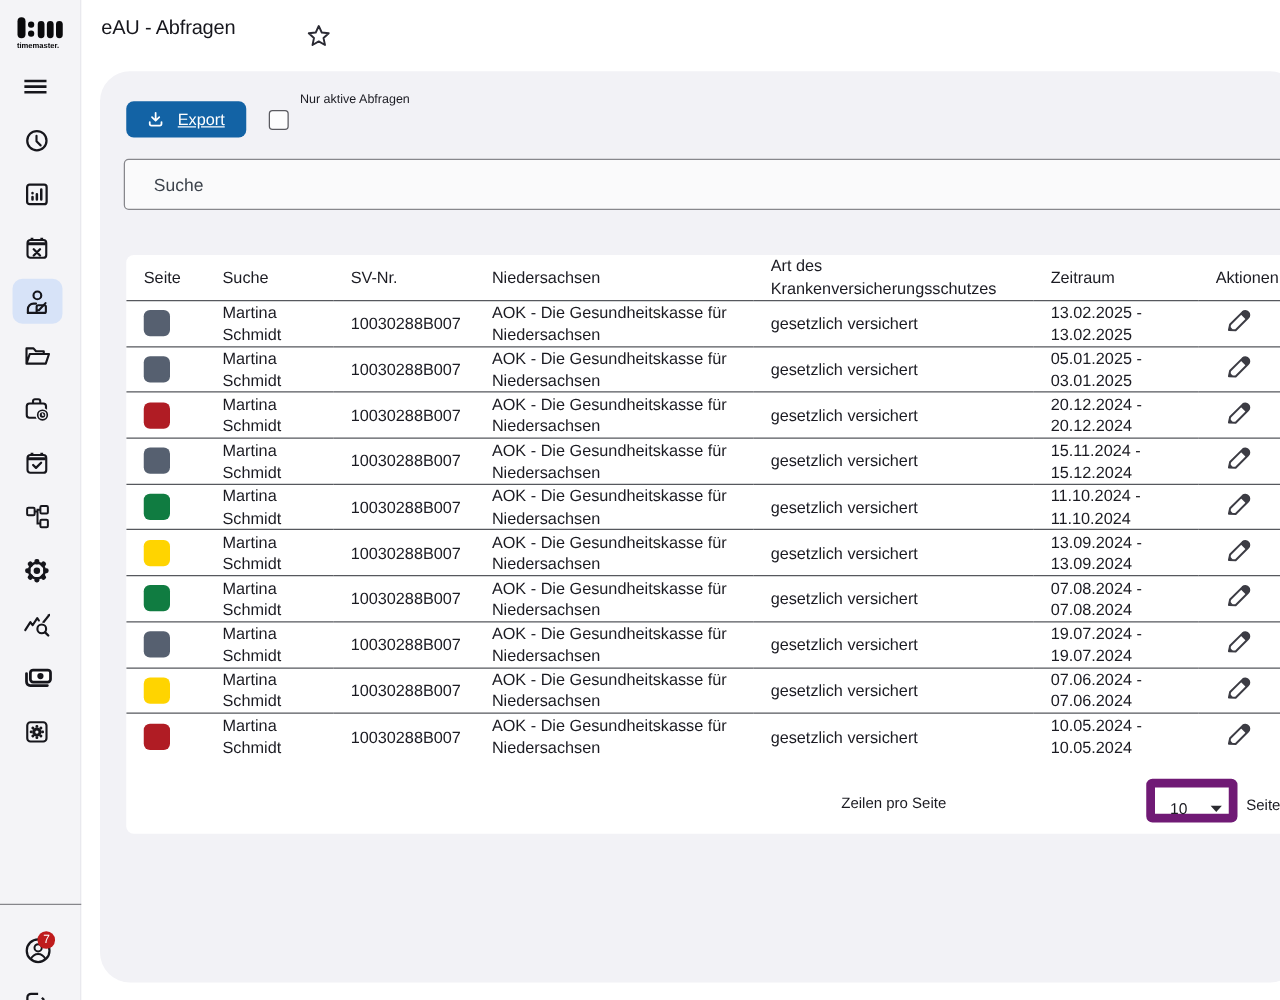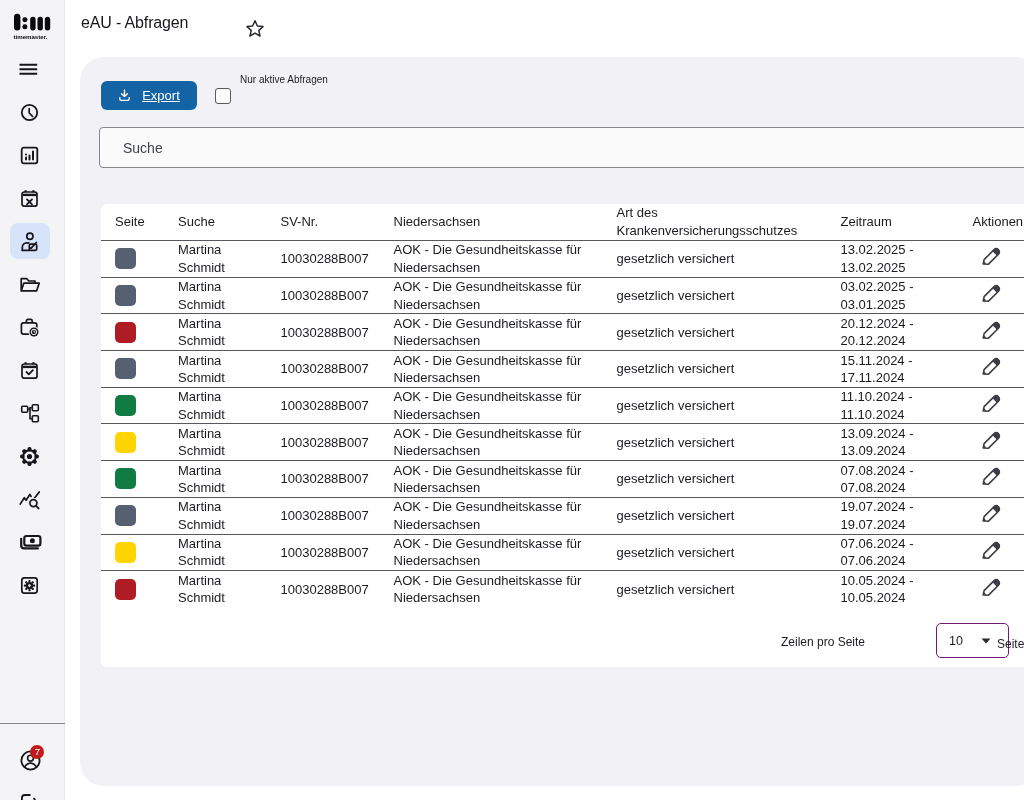--- a/index.html
+++ b/index.html
@@ -31,23 +31,23 @@
   col.c5{width:224px} col.c6{width:132px} col.c7{width:142px}
   th, td { font-weight:400; text-align:left; padding:0 6px 0 14px; vertical-align:middle;
     line-height:18px; }
   td { line-height:17.4px; }
   thead tr { height:36px; }
   tbody tr { height:36.7px; border-top:1px solid #56585e; }
   .chip { width:21px; height:21px; border-radius:5px; }
   .cg { background:#566070; } .cr { background:#b01c24; } .cgr { background:#107c41; }
   .cy { background:#ffd400; }
   #pager { position:absolute; left:0px; top:403px; width:1100px; height:60px; }
-  #zps { position:absolute; left:632px; top:28px; width:180px; text-align:center; font-size:12px; }
-  #ddl { position:absolute; left:835px; top:16px; width:73px; height:35px;
-    border:1px solid #701a75; border-radius:5px; background:#fff; }
+  #zps { position:absolute; left:572px; top:28px; width:180px; text-align:left; font-size:12px; }
+  #ddl { position:absolute; left:816px; top:16px; width:73px; height:35px;
+    border:7px solid #701a75; border-radius:5px; background:#fff; }
   #ddl span { position:absolute; left:12px; top:10px; font-size:12.5px; }
   #seiten { position:absolute; left:896px; top:30px; font-size:12px; }
 </style>
 </head>
 <body>
 <div id="card"></div>
 <div id="sidebar">
   <svg id="logo" style="position:absolute;left:13px;top:12px" width="40" height="28" viewBox="0 0 40 28">
     <rect x="1" y="1.7" width="6.4" height="16.8" rx="3.2" fill="#0a0a0c"></rect>
     <rect x="9.4" y="5.2" width="5" height="5" rx="2.4" fill="#0a0a0c"></rect>
@@ -247,21 +247,21 @@
             </svg></td>
         </tr>
 <tr>
           <td>
             <div class="chip cg"></div>
           </td>
           <td>Martina Schmidt</td>
           <td>10030288B007</td>
           <td>AOK - Die Gesundheitskasse für Niedersachsen</td>
           <td>gesetzlich versichert</td>
-          <td>03.02.2025 - 03.01.2025</td>
+          <td>05.01.2025 - 03.01.2025</td>
           <td style="padding-left:21px"><svg width="21" height="21" viewBox="0 0 20 20">
               <path d="M3.9,13 L13.4,3.5 C14.6,2.4 16.5,2.4 17.6,3.6 C18.8,4.7 18.8,6.6 17.6,7.8 L8.1,17.3 L3,17.2 Z" fill="none" stroke="#3c3c44" stroke-width="1.5" stroke-linejoin="round"></path>
               <path d="M13.4,3.5 C14.6,2.4 16.5,2.4 17.6,3.6 C18.8,4.7 18.8,6.6 17.6,7.8 L16.1,9.3 L11.9,5.1 Z" fill="#3c3c44"></path>
               <path d="M3.7,14.2 L3,17.2 L6.1,16.9 Z" fill="#3c3c44"></path>
             </svg></td>
         </tr>
 <tr>
           <td>
             <div class="chip cr"></div>
           </td>
@@ -277,21 +277,21 @@
             </svg></td>
         </tr>
 <tr>
           <td>
             <div class="chip cg"></div>
           </td>
           <td>Martina Schmidt</td>
           <td>10030288B007</td>
           <td>AOK - Die Gesundheitskasse für Niedersachsen</td>
           <td>gesetzlich versichert</td>
-          <td>15.11.2024 - 17.11.2024</td>
+          <td>15.11.2024 - 15.12.2024</td>
           <td style="padding-left:21px"><svg width="21" height="21" viewBox="0 0 20 20">
               <path d="M3.9,13 L13.4,3.5 C14.6,2.4 16.5,2.4 17.6,3.6 C18.8,4.7 18.8,6.6 17.6,7.8 L8.1,17.3 L3,17.2 Z" fill="none" stroke="#3c3c44" stroke-width="1.5" stroke-linejoin="round"></path>
               <path d="M13.4,3.5 C14.6,2.4 16.5,2.4 17.6,3.6 C18.8,4.7 18.8,6.6 17.6,7.8 L16.1,9.3 L11.9,5.1 Z" fill="#3c3c44"></path>
               <path d="M3.7,14.2 L3,17.2 L6.1,16.9 Z" fill="#3c3c44"></path>
             </svg></td>
         </tr>
 <tr>
           <td>
             <div class="chip cgr"></div>
           </td>

